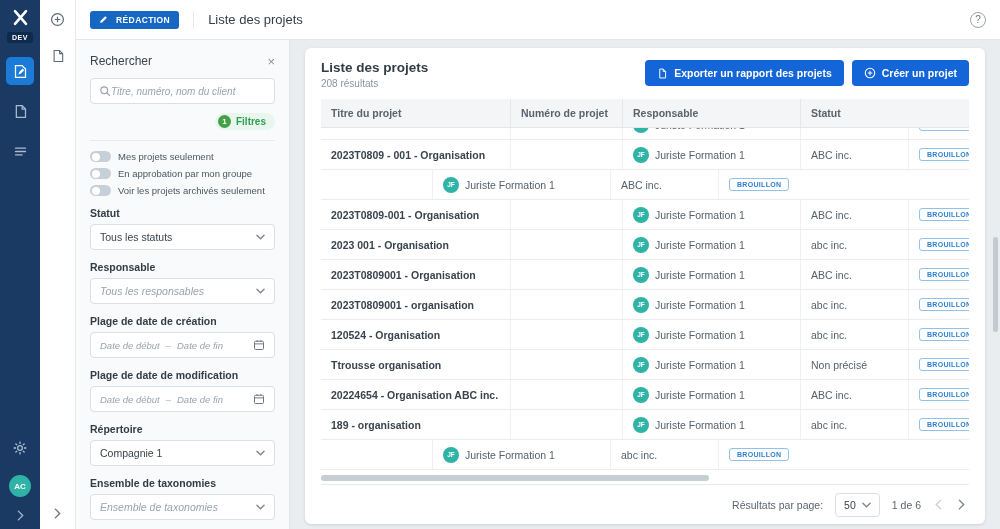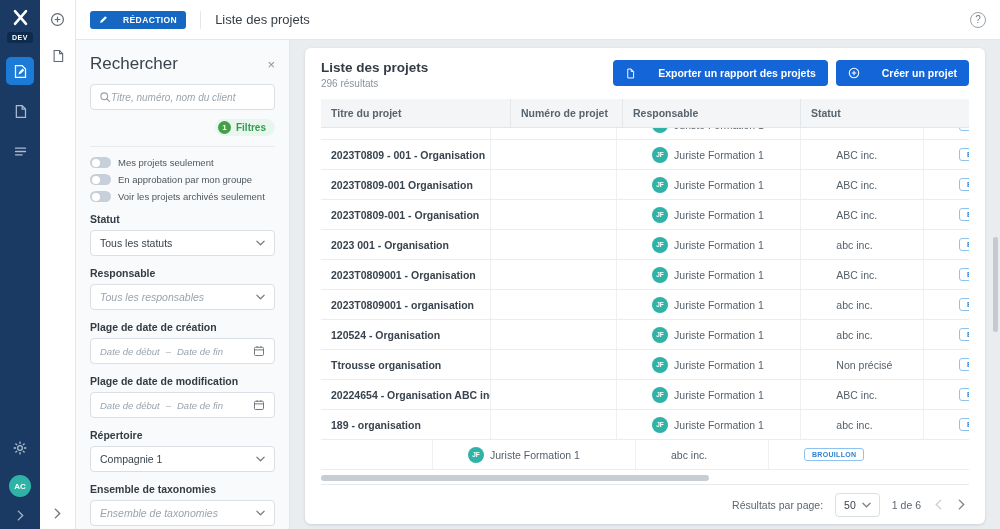--- a/index.html
+++ b/index.html
@@ -25,32 +25,32 @@
   
   .rail-light { position:absolute; left:40px; top:0; width:36px; height:100%; background:#fff;
                 border-right:1px solid #e3e7ea; display:flex; flex-direction:column; align-items:center; z-index:9; }
   .rl-item { margin-top:12px; cursor:pointer; display:flex; }
   .rl-item.second { margin-top:22px; }
   .rl-chevron { margin-top:auto; margin-bottom:10px; color:#6a747e; display:flex; cursor:pointer; }
 
   
   .topbar { position:absolute; left:76px; right:0; top:0; height:40px; background:#fff;
             border-bottom:1px solid #e5e8eb; display:flex; align-items:center; padding:0 14px; z-index:5; }
-  .module-badge { display:inline-flex; align-items:center; gap:15px; background:#1567c2; color:#fff;
+  .module-badge { display:inline-flex; align-items:center; gap:8px; background:#1567c2; color:#fff;
                   font-size:8.5px; font-weight:bold; letter-spacing:.4px; padding:4px 9px; border-radius:3px; }
   .topbar-divider { width:1px; height:18px; background:#e3e7ea; margin:0 14px; }
   .page-title { font-size:13px; font-weight:normal; color:#353d45; }
   .help-icon { margin-left:auto; width:16px; height:16px; border:1.3px solid #99a2ab; border-radius:50%;
                color:#6f7983; font-size:10px; display:flex; align-items:center; justify-content:center; cursor:pointer; }
 
   
   .filter-panel { position:absolute; left:76px; top:40px; width:214px; bottom:0; background:#f8fafb;
                   border-right:1px solid #e2e6e9; padding:14px 14px 0; overflow:hidden; z-index:4; }
   .fp-head { display:flex; align-items:center; justify-content:space-between; }
-  .fp-title { font-size:17px; color:#3a434d; }
+  .fp-title { font-size:12px; color:#3a434d; }
   .fp-close { color:#8a939c; font-size:13px; cursor:pointer; line-height:1; }
   .search-box { margin-top:10px; height:26px; background:#fff; border:1px solid #d9dfe4; border-radius:4px;
                 display:flex; align-items:center; padding:0 8px; }
   .search-box input { border:none; outline:none; flex:1; font-size:10px; font-family:inherit;
                       color:#3a434d; background:transparent; min-width:0; }
   .search-box input::placeholder { font-style:italic; color:#9aa4ad; }
   .filtres-row { display:flex; justify-content:flex-end; margin-top:9px; padding-bottom:10px;
                  border-bottom:1px solid #e7ebee; }
   .filtres-pill { display:inline-flex; align-items:center; gap:5px; background:#e9f6ee; border-radius:10px;
                   padding:2px 9px 2px 3px; cursor:pointer; }
@@ -73,33 +73,33 @@
   .daterange .cal { margin-left:auto; display:flex; cursor:pointer; }
 
   
   .content { position:absolute; left:290px; top:40px; right:0; bottom:0; background:#e9edf0; padding:8px 15px 5px; }
   .card { background:#fff; border-radius:6px; box-shadow:0 1px 3px rgba(25,40,60,.14); height:100%;
           padding:12px 16px 0; display:flex; flex-direction:column; }
   .card-head { display:flex; align-items:flex-start; }
   .card-title { font-size:13.5px; font-weight:bold; color:#333c45; }
   .results-count { font-size:10px; color:#8a949d; margin-top:3px; }
   .card-actions { margin-left:auto; display:flex; gap:8px; }
-  .btn { display:inline-flex; align-items:center; gap:22px; background:#1465d8; color:#fff; border:none;
+  .btn { display:inline-flex; align-items:center; gap:6px; background:#1465d8; color:#fff; border:none;
          border-radius:4px; font-size:10.5px; font-weight:bold; padding:7px 12px; cursor:pointer; font-family:inherit; }
 
   .table { margin-top:10px; display:flex; flex-direction:column; flex:1; min-height:0; }
   .thead { display:flex; background:#f3f5f6; border-bottom:1px solid #e4e7ea; flex:0 0 auto; }
   .th { font-size:10.5px; font-weight:bold; color:#59636d; padding:8px 10px; border-right:1px solid #e4e7ea;
         white-space:nowrap; overflow:hidden; cursor:pointer; }
   .th:last-child { border-right:none; }
   .col-title { width:190px; } .col-number { width:112px; } .col-resp { width:178px; }
   .col-client { width:108px; } .col-status { flex:1; }
   .tbody-wrap { flex:1; min-height:0; overflow:hidden; }
   .tbody-inner { margin-top:-18px; }
-  .trow { display:flex; border-bottom:1px solid #eaedef; height:30px; background:#fff; cursor:pointer;gap:25px; }
+  .trow { display:flex; border-bottom:1px solid #eaedef; height:30px; background:#fff; cursor:pointer; }
   .td { display:flex; align-items:center; padding:0 10px; border-right:1px solid #eef1f3; font-size:10.5px;
         color:#555f69; overflow:hidden; white-space:nowrap; }
   .td:last-child { border-right:none; }
   .td-title { font-weight:bold; color:#39434d; }
   .avatar { width:16px; height:16px; border-radius:50%; background:#2fb3a6; color:#fff; font-size:6.5px;
             font-weight:bold; display:inline-flex; align-items:center; justify-content:center;
             margin-right:6px; flex:0 0 auto; }
   .badge { border:1px solid #8ec2ef; color:#2f80d0; background:#fff; font-size:7px; font-weight:bold;
            letter-spacing:.3px; padding:2px 7px; border-radius:3px; }
   .hscroll { height:12px; display:flex; align-items:center; flex:0 0 auto; }
@@ -309,21 +309,21 @@
           </svg>
         </span>
     </div>
   </aside>
 
   <main class="content">
     <section class="card">
       <div class="card-head">
         <div>
           <div class="card-title">Liste des projets</div>
-          <div class="results-count">296 résultats</div>
+          <div class="results-count">208 résultats</div>
         </div>
         <div class="card-actions">
           <button class="btn">
             <span style="display:flex;">
               <svg viewBox="0 0 16 16" width="11" height="11">
                   <path d="M4 1.5h5l3.5 3.5v9.5H4z" fill="none" stroke="#fff" stroke-width="1.4"></path>
                   <path d="M9 1.5V5h3.5" fill="none" stroke="#fff" stroke-width="1.4"></path>
                 </svg>
             </span>
             <span>Exporter un rapport des projets</span>
@@ -370,21 +370,20 @@
                   <span class="avatar">JF</span>
                   <span>Juriste Formation 1</span>
                 </div>
                 <div class="td col-client">ABC inc.</div>
                 <div class="td col-status">
                   <span class="badge">BROUILLON</span>
                 </div>
               </div>
 
               <div class="trow">
-                <div class="td td-title col-title">2023T0809-001 Organisation</div>
                 <div class="td col-number"></div>
                 <div class="td col-resp">
                   <span class="avatar">JF</span>
                   <span>Juriste Formation 1</span>
                 </div>
                 <div class="td col-client">ABC inc.</div>
                 <div class="td col-status">
                   <span class="badge">BROUILLON</span>
                 </div>
               </div>

